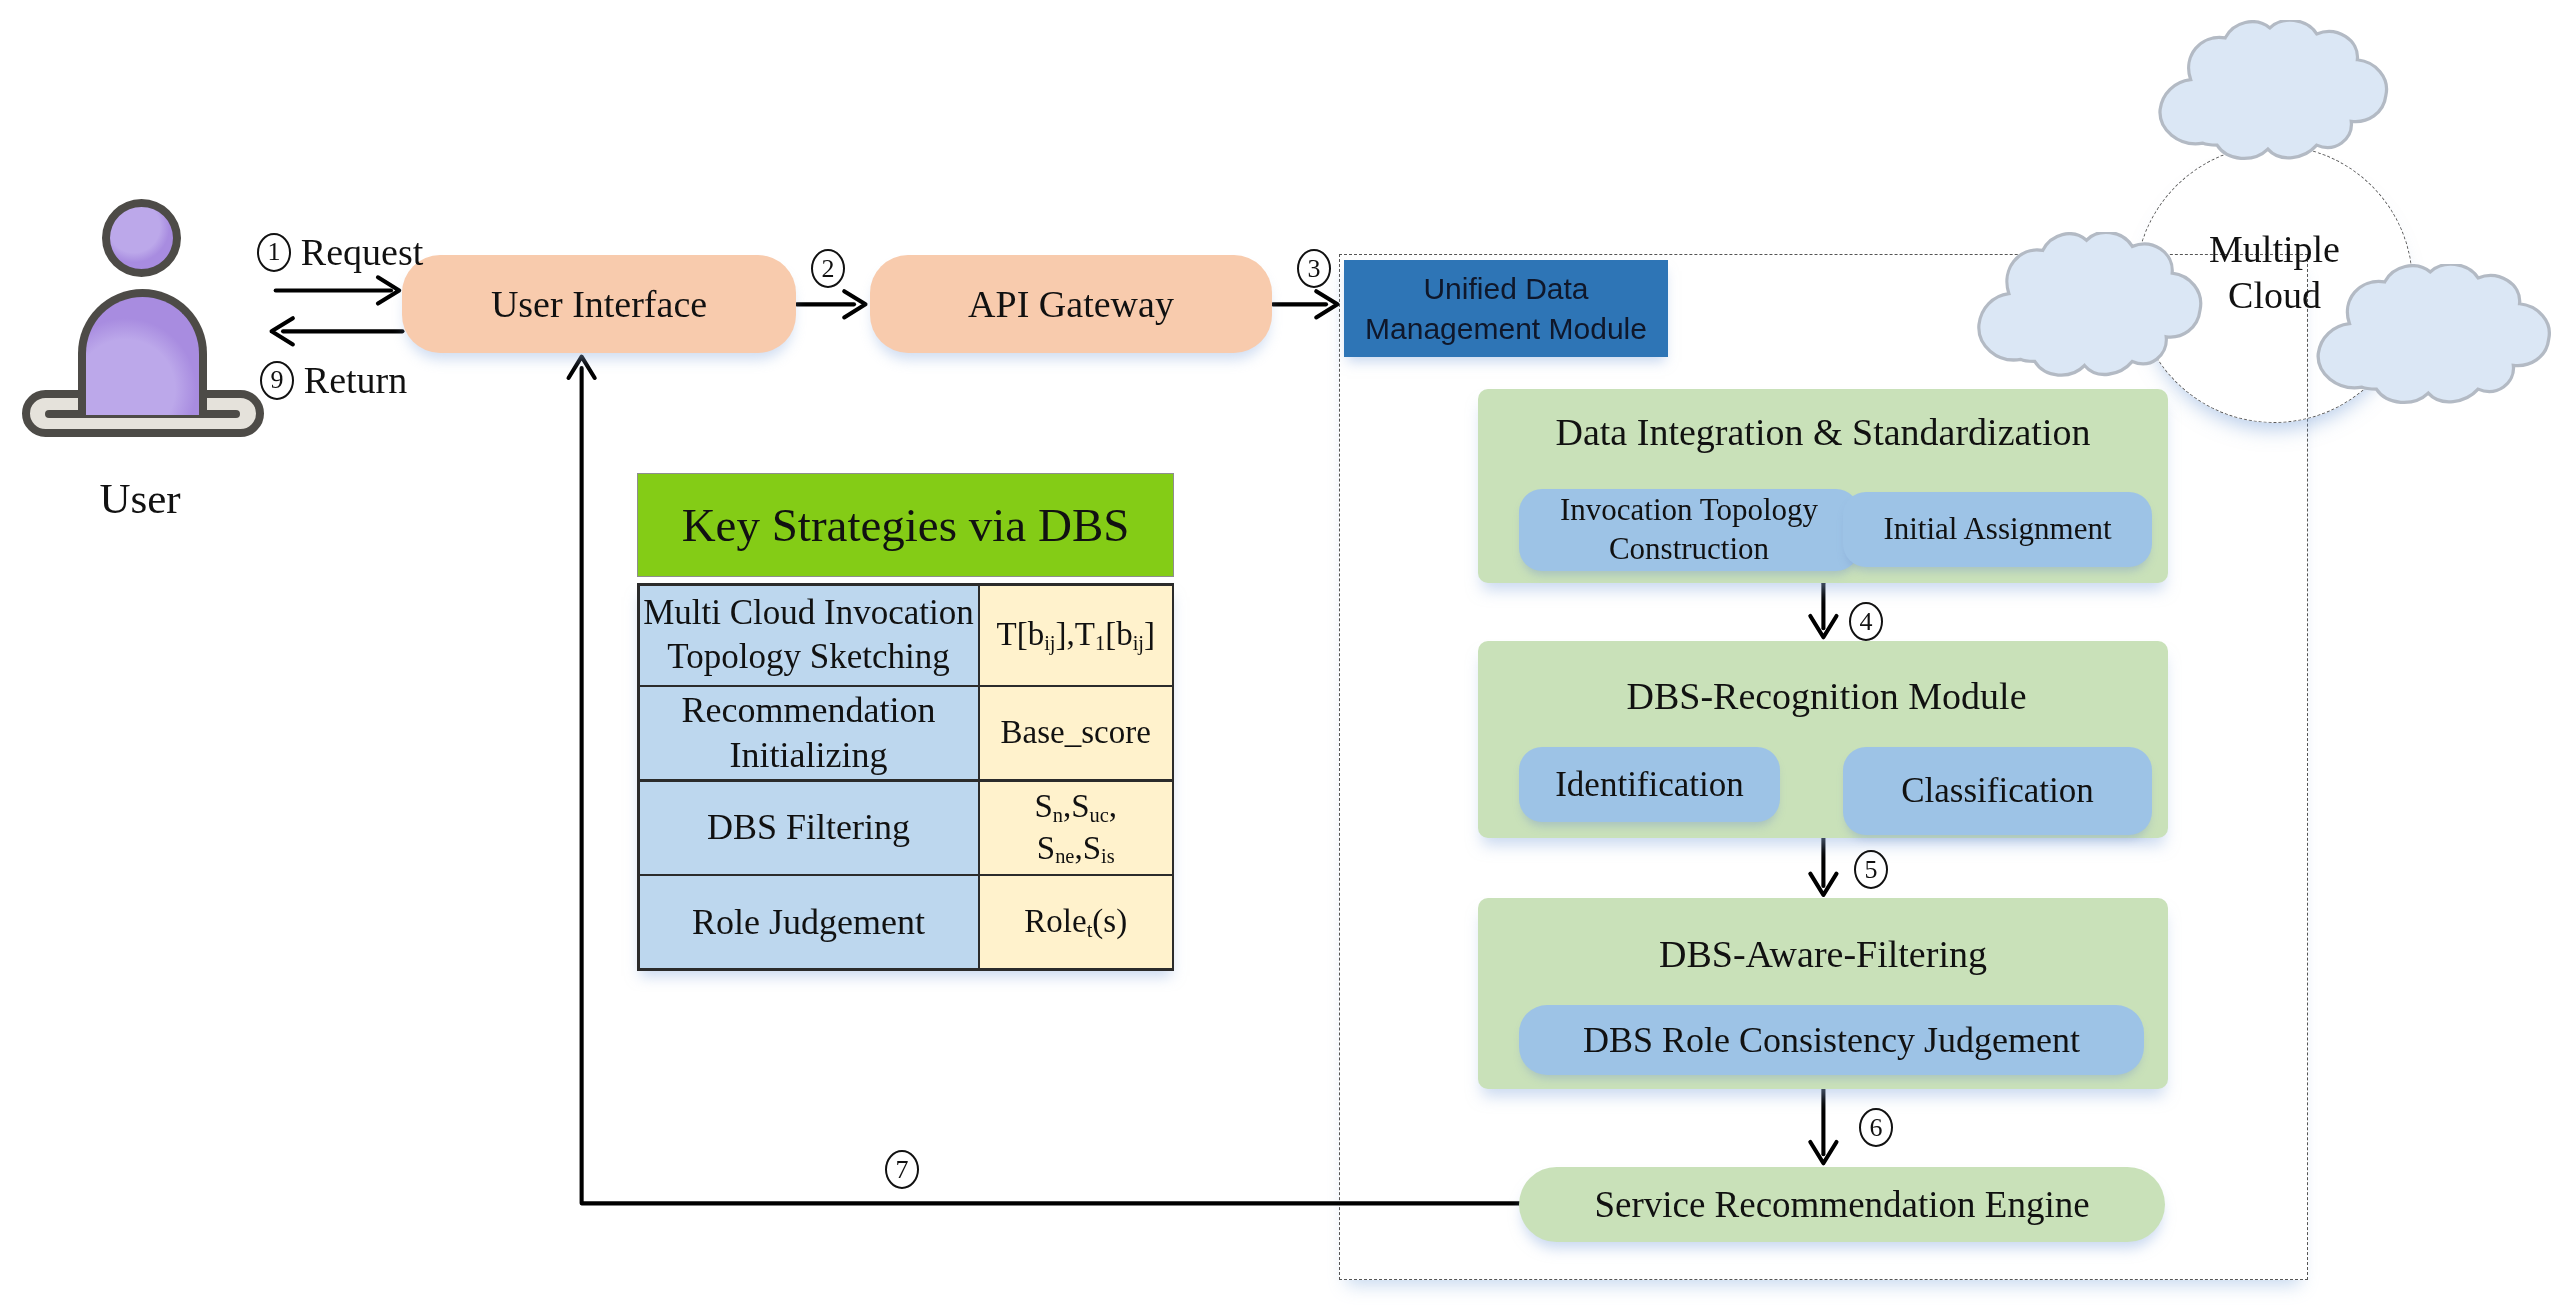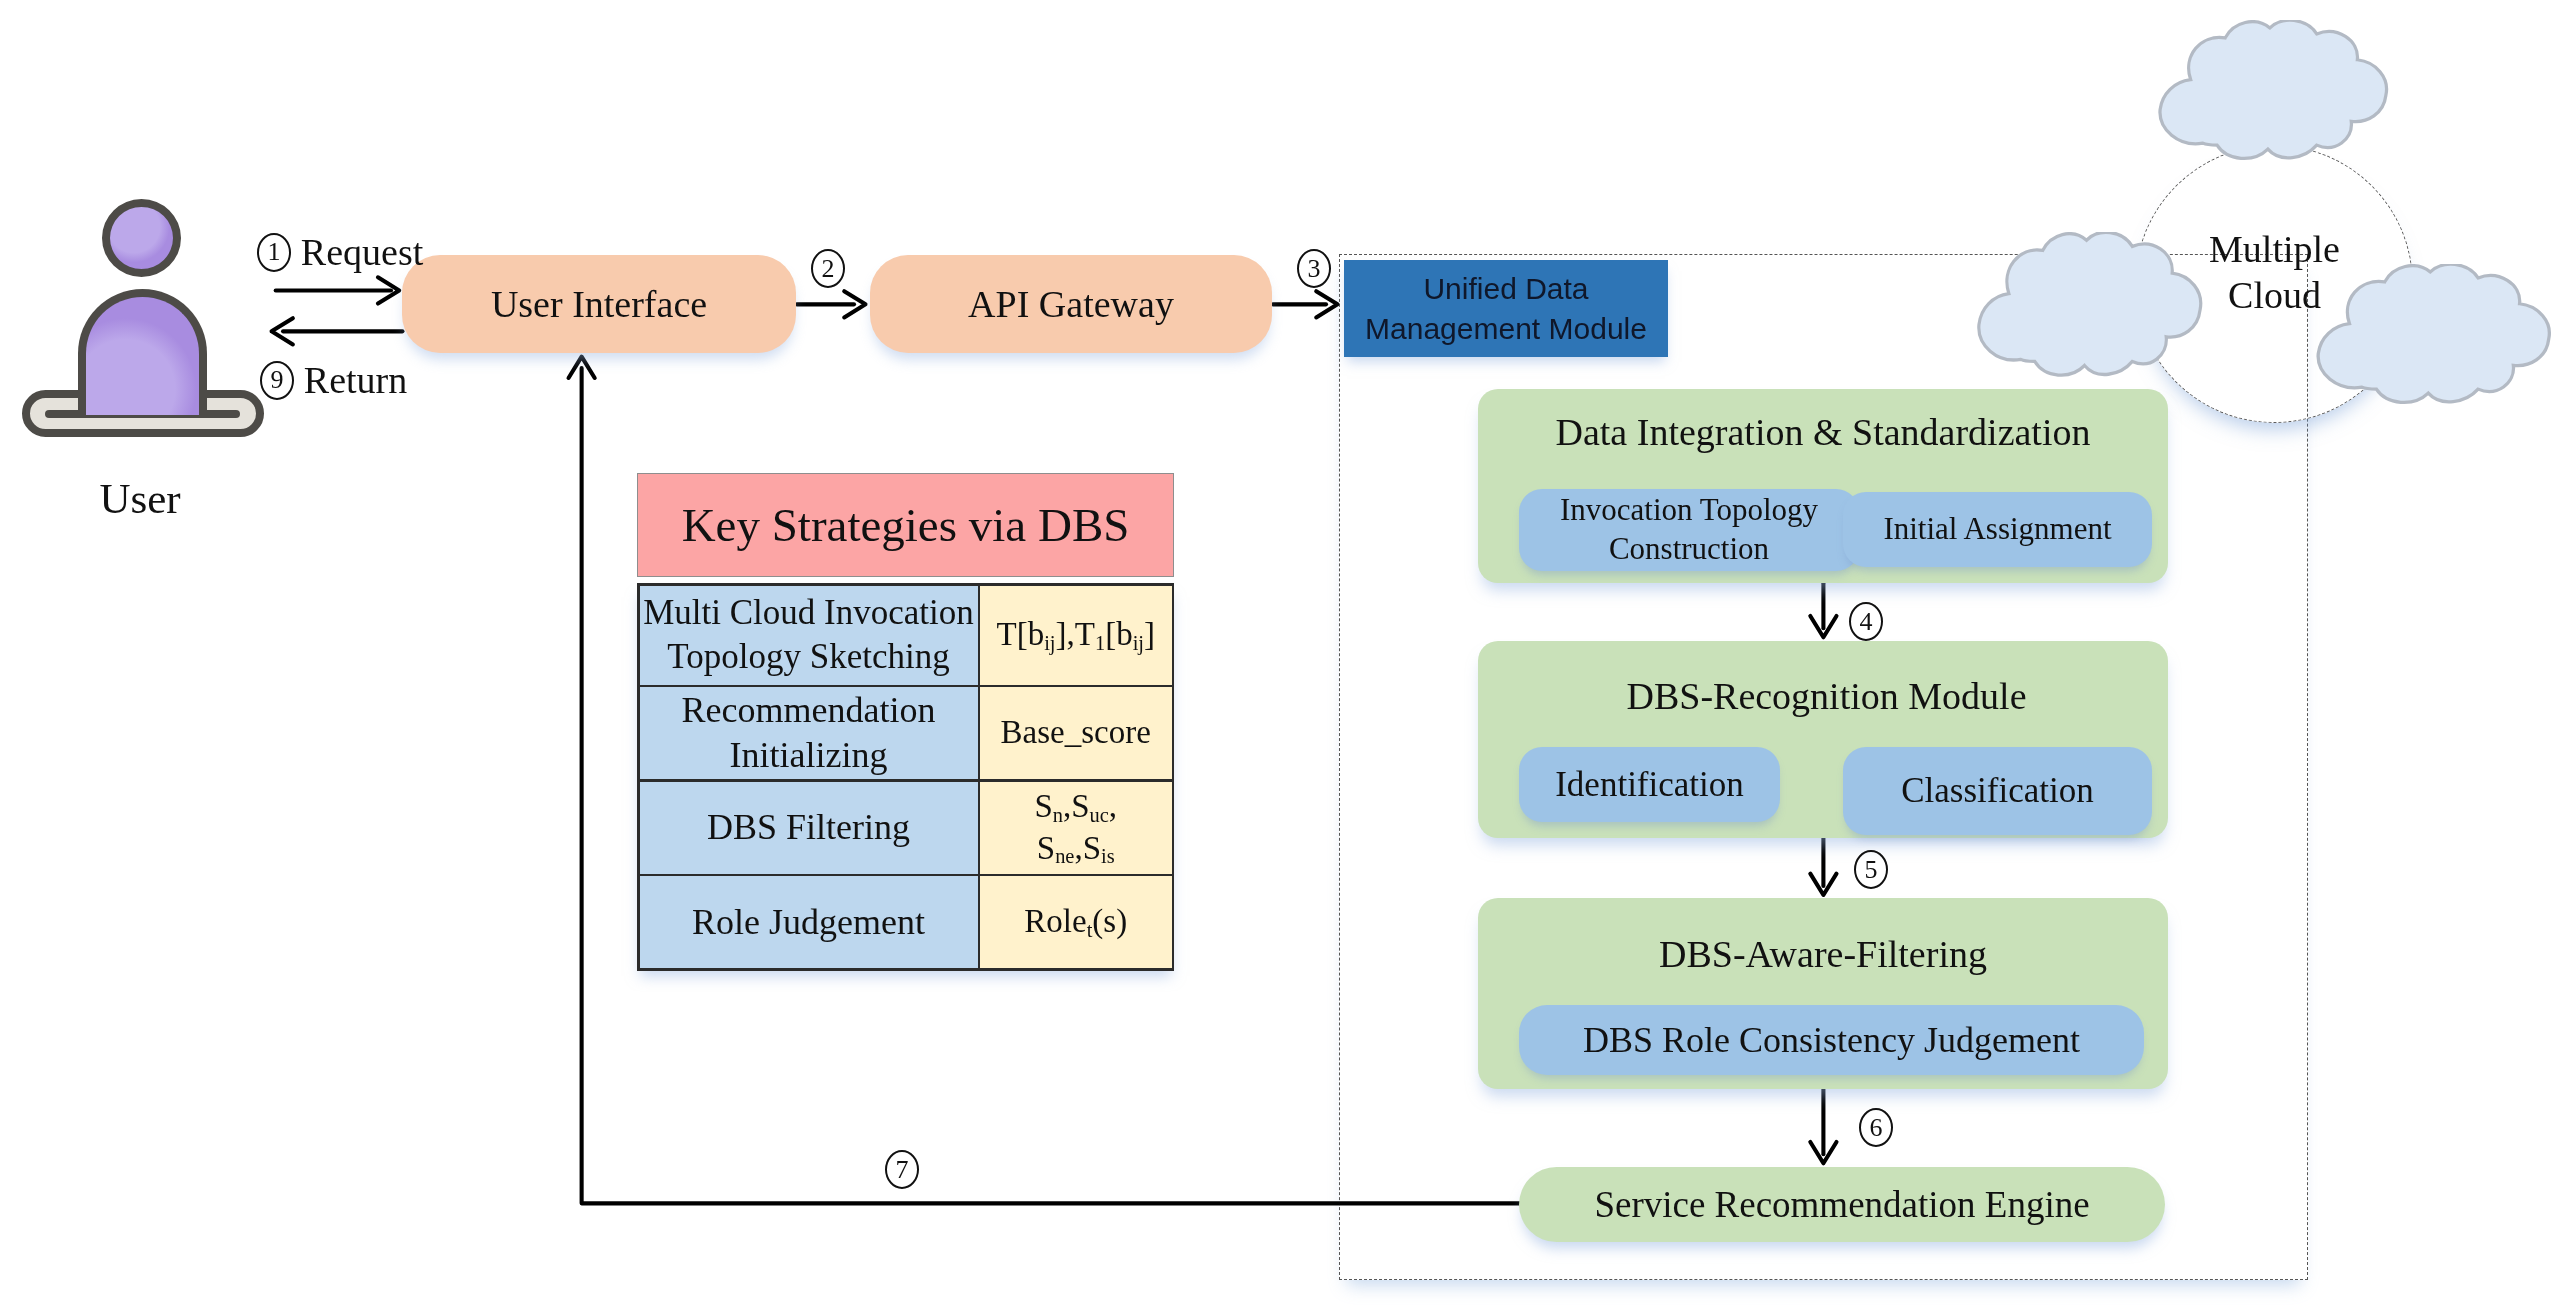--- a/index.html
+++ b/index.html
@@ -9,40 +9,40 @@
 
   
   svg.wires{position:absolute;left:0;top:0;z-index:1;pointer-events:none;}
 
   
   .peach{background:#F8CBAD;border-radius:38px;display:flex;align-items:center;justify-content:center;
          font-size:38px;z-index:2;box-shadow:0 9.8px 13px -3.3px rgba(150,180,225,.45);}
   .bluebox{background:#2E75B6;color:#0f172a;display:flex;flex-direction:column;align-items:center;justify-content:center;
            font-family:"Liberation Sans","DejaVu Sans",sans-serif;font-size:30px;line-height:1.32;z-index:2;
            box-shadow:0 8.2px 11.5px -3.3px rgba(150,180,225,.5);}
-  .gbox{background:#C9E1B9;border-radius:20px;z-index:2;box-shadow:0 11.5px 14.7px -4.9px rgba(150,180,225,.5);}
+  .gbox{background:#C9E1B9;border-radius:10px;z-index:2;box-shadow:0 11.5px 14.7px -4.9px rgba(150,180,225,.5);}
   .gbox .title{text-align:center;font-size:38px;}
   .subbox{position:absolute;box-sizing:border-box;background:#9DC3E6;border-radius:23px;display:flex;align-items:center;
           justify-content:center;text-align:center;font-size:31px;line-height:1.25;box-shadow:0 6.5px 8.2px -3.3px rgba(120,150,200,.4);}
   .pill{background:#C9E1B9;border-radius:38px;display:flex;align-items:center;justify-content:center;font-size:37px;
         z-index:2;box-shadow:0 9.8px 13px -3.3px rgba(150,180,225,.5);}
 
   
   .dashedrect{border:1.6px dashed #555;z-index:0;box-shadow:0 13px 16.4px -8.2px rgba(130,170,220,.45);}
   .dashedcircle{border:1.6px dashed #595959;border-radius:50%;z-index:0;box-shadow:0 14.7px 19.6px -8.2px rgba(120,160,215,.5);}
   .cloudlabel{z-index:2;text-align:center;font-size:38px;line-height:1.2;}
   svg.cloud{position:absolute;z-index:1;}
 
   
   .stepnum{width:34px;height:39px;border:2.5px solid #111;border-radius:50%;display:flex;align-items:center;
            justify-content:center;font-size:26px;z-index:3;background:transparent;box-sizing:border-box;}
   .flowlabel{display:flex;align-items:center;gap:9.8px;font-size:38px;z-index:3;}
 
   
-  .thead{background:#fca5a5;border:1.6px solid #8e8e8e;display:flex;align-items:center;justify-content:center;
+  .thead{background:#84cc16;border:1.6px solid #8e8e8e;display:flex;align-items:center;justify-content:center;
          font-size:47px;z-index:2;text-align:right;}
   .tbody{background:#2b2b2b;display:grid;grid-template-columns:338px 1fr;grid-template-rows:99px 92px 92px 92px;
          gap:2.5px;padding:2.5px;z-index:2;box-shadow:0 9.8px 13px -3.3px rgba(150,180,225,.5);}
   .tcell{display:flex;align-items:center;justify-content:center;text-align:center;line-height:1.25;}
   .tname{background:#BDD7EE;font-size:36px;}
   .tname.small{font-size:35px;}
   .tval{background:#FFF2CC;font-size:33px;}
   .tsub{font-size:62%;position:relative;bottom:-0.22em;}
 
   

